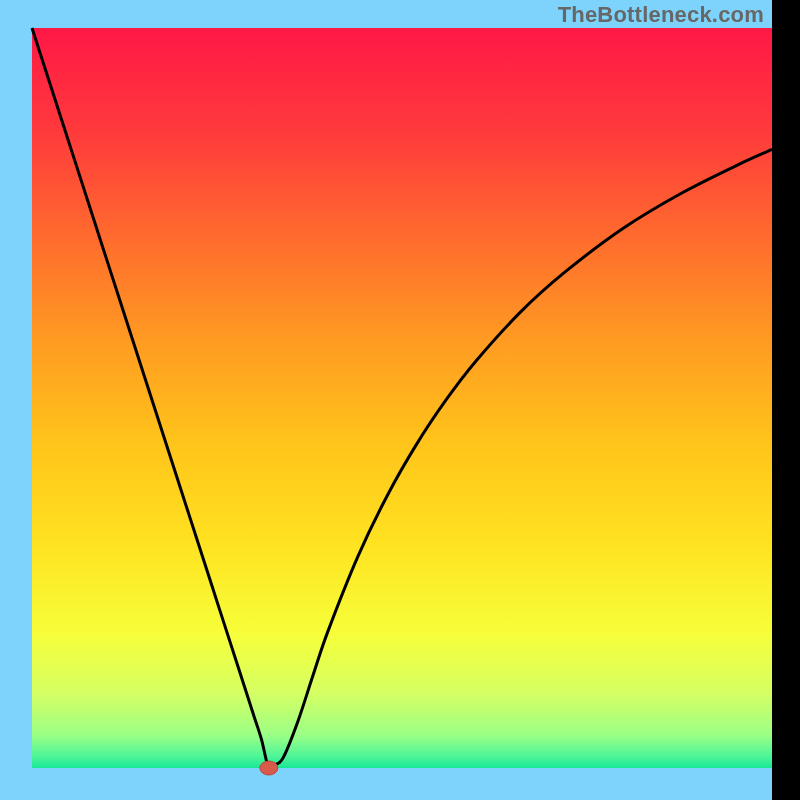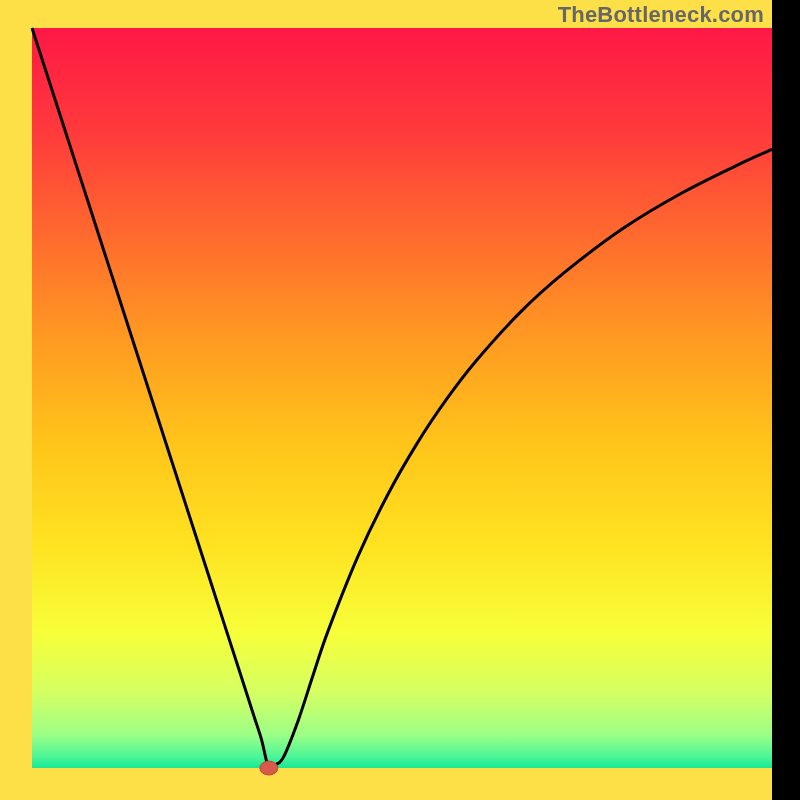--- a/index.html
+++ b/index.html
@@ -8,21 +8,21 @@
     width: 800px;
     height: 800px;
     overflow: hidden;
     background: #000;
     font-family: Arial, Helvetica, sans-serif;
   }
   .frame {
     position: relative;
     width: 772px;
     height: 800px;
-    background: #fde047;
+    background: #7dd3fc;
   }
   .watermark {
     position: absolute;
     top: 2px;
     right: 8px;
     color: #676767;
     font-size: 22px;
     font-weight: 600;
     letter-spacing: 0.2px;
     z-index: 5;

